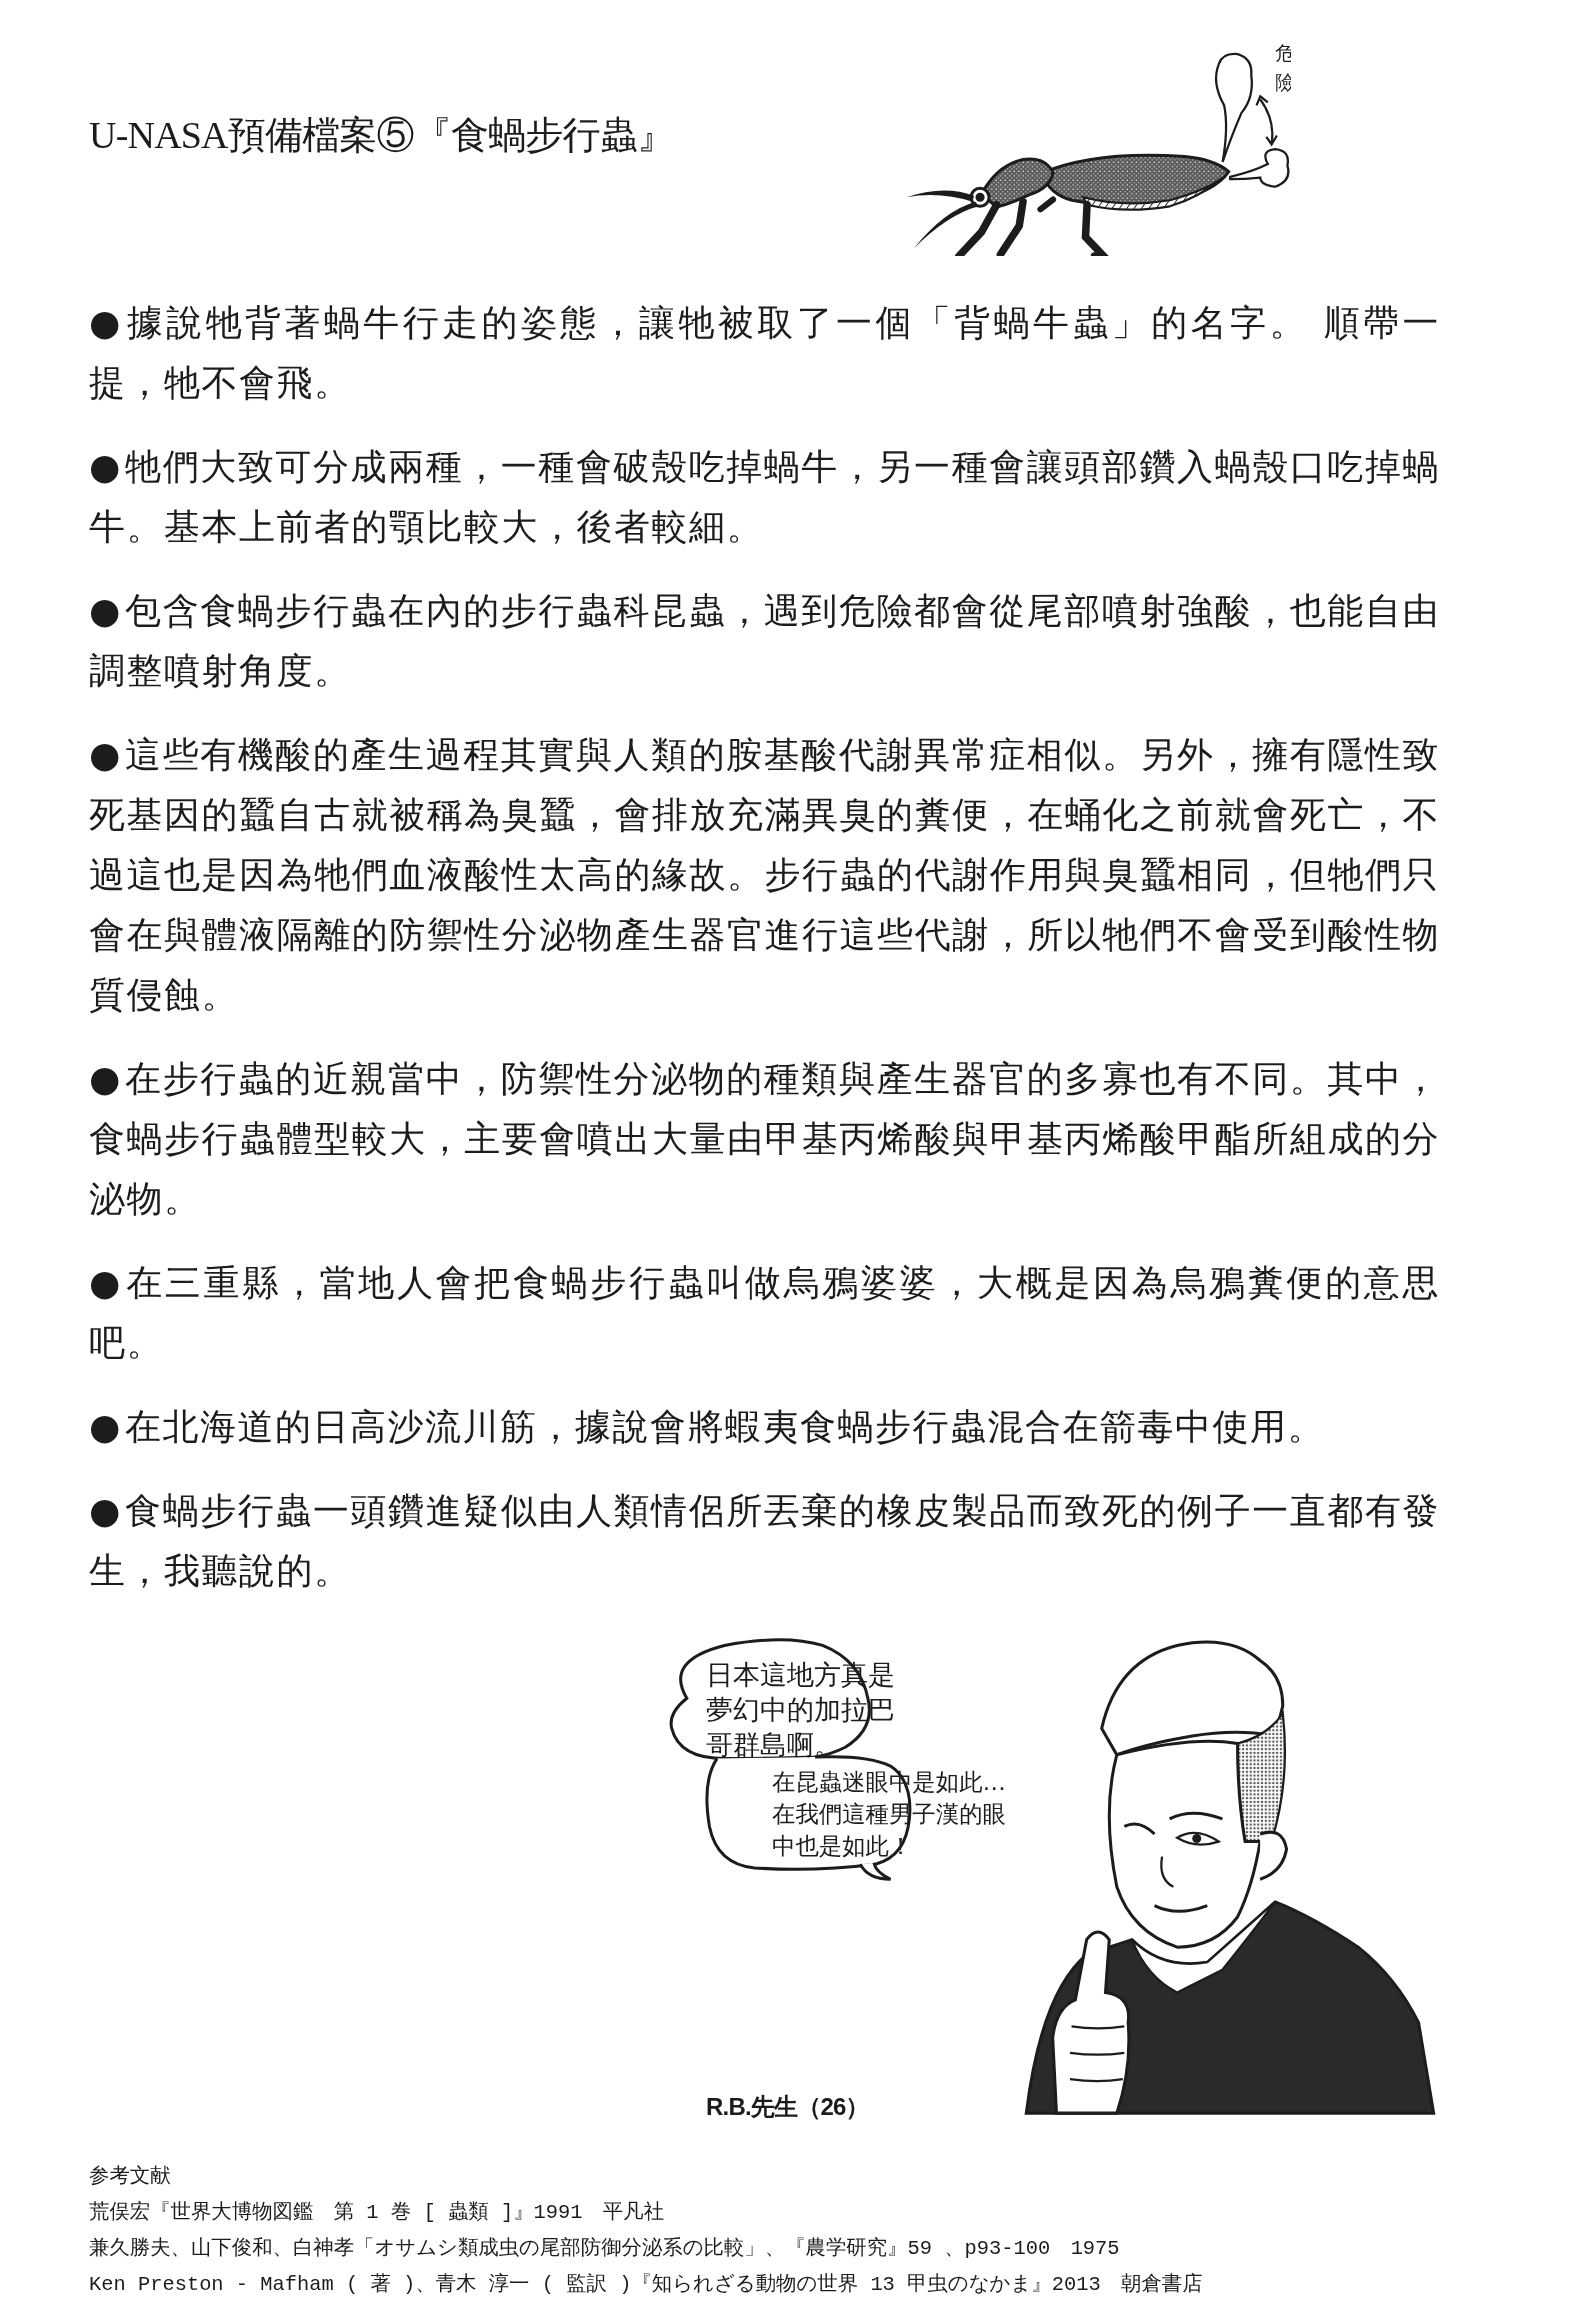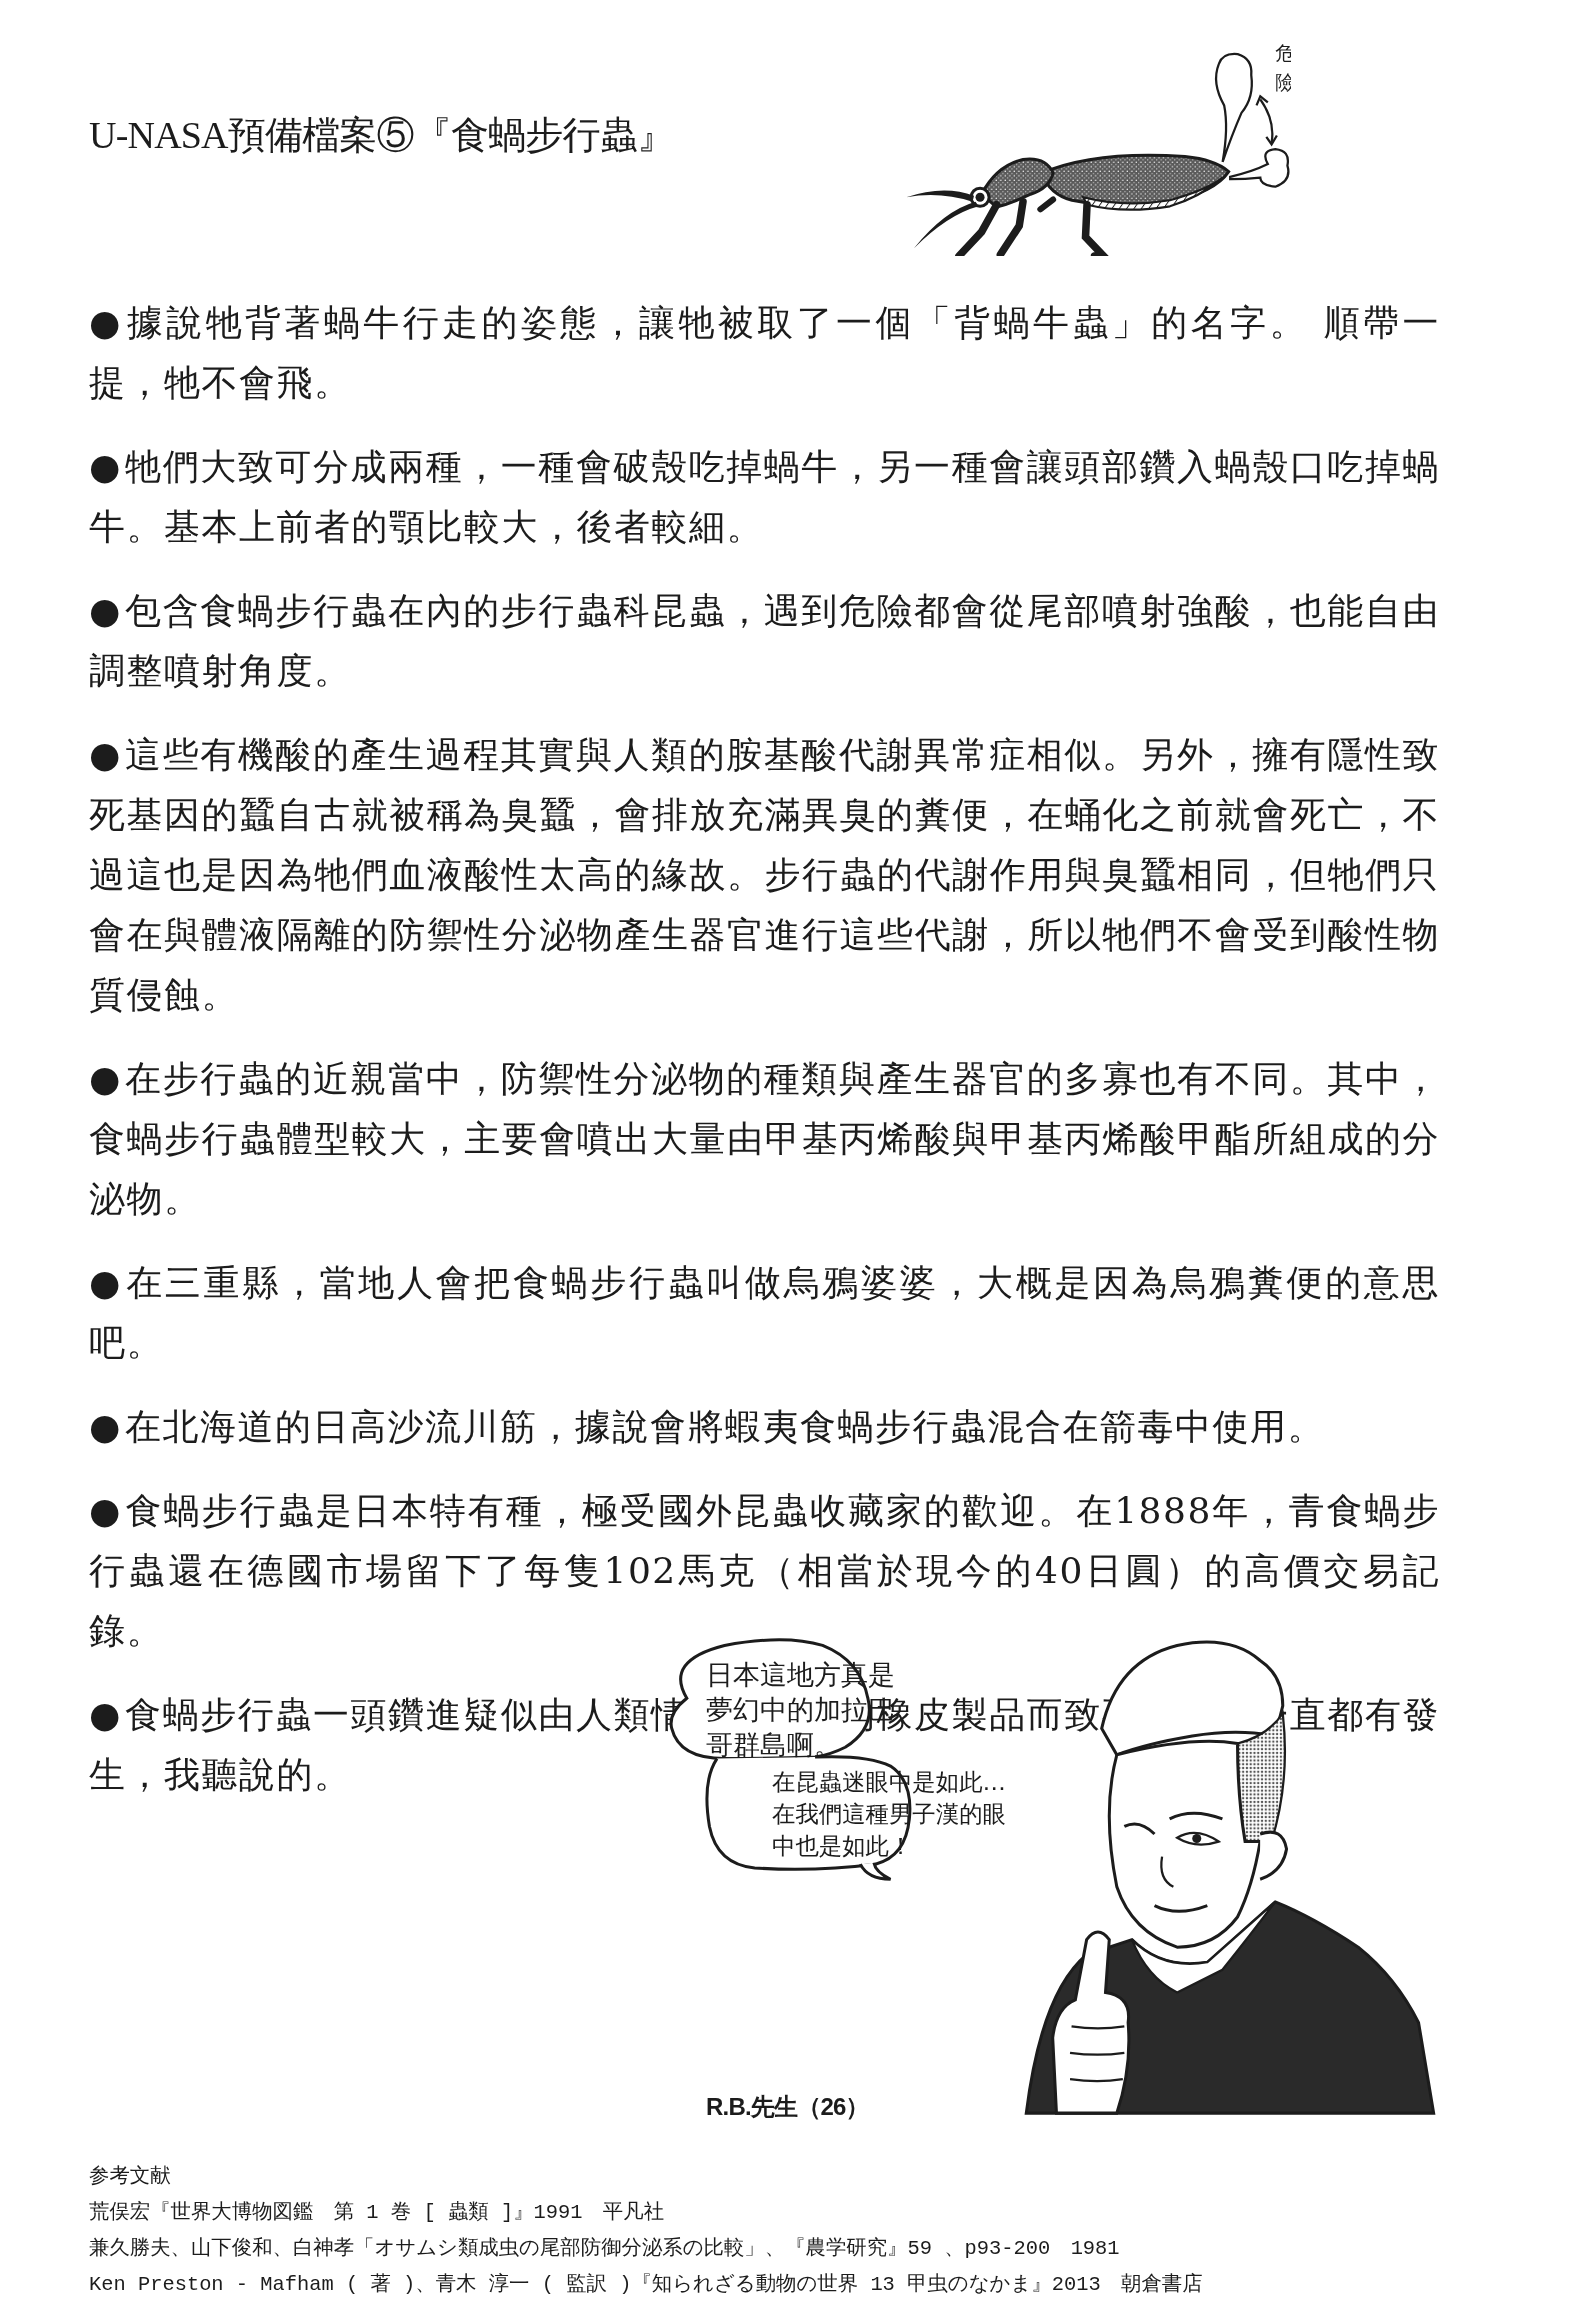--- a/index.html
+++ b/index.html
@@ -71,21 +71,20 @@
 </svg>
 
 <div class="body">
   <p class="para"><span class="bullet">●</span><span>據說牠背著蝸牛行走的姿態，讓牠被取了一個「背蝸牛蟲」的名字。 順帶一提，牠不會飛。</span></p>
   <p class="para"><span class="bullet">●</span><span>牠們大致可分成兩種，一種會破殼吃掉蝸牛，另一種會讓頭部鑽入蝸殼口吃掉蝸牛。基本上前者的顎比較大，後者較細。</span></p>
   <p class="para"><span class="bullet">●</span><span>包含食蝸步行蟲在內的步行蟲科昆蟲，遇到危險都會從尾部噴射強酸，也能自由調整噴射角度。</span></p>
   <p class="para"><span class="bullet">●</span><span>這些有機酸的產生過程其實與人類的胺基酸代謝異常症相似。另外，擁有隱性致死基因的蠶自古就被稱為臭蠶，會排放充滿異臭的糞便，在蛹化之前就會死亡，不過這也是因為牠們血液酸性太高的緣故。步行蟲的代謝作用與臭蠶相同，但牠們只會在與體液隔離的防禦性分泌物產生器官進行這些代謝，所以牠們不會受到酸性物質侵蝕。</span></p>
   <p class="para"><span class="bullet">●</span><span>在步行蟲的近親當中，防禦性分泌物的種類與產生器官的多寡也有不同。其中，食蝸步行蟲體型較大，主要會噴出大量由甲基丙烯酸與甲基丙烯酸甲酯所組成的分泌物。</span></p>
   <p class="para"><span class="bullet">●</span><span>在三重縣，當地人會把食蝸步行蟲叫做烏鴉婆婆，大概是因為烏鴉糞便的意思吧。</span></p>
   <p class="para"><span class="bullet">●</span><span>在北海道的日高沙流川筋，據說會將蝦夷食蝸步行蟲混合在箭毒中使用。</span></p>
-  <p class="para"><span class="bullet">●</span><span>食蝸步行蟲是日本特有種，極受國外昆蟲收藏家的歡迎。在1888年，青食蝸步行蟲還在德國市場留下了每隻102馬克（相當於現今的40日圓）的高價交易記錄。</span></p>
   <p class="para"><span class="bullet">●</span><span>食蝸步行蟲一頭鑽進疑似由人類情侶所丟棄的橡皮製品而致死的例子一直都有發生，我聽說的。</span></p>
 </div>
 
 <div class="manga">
   <svg width="860" height="521" viewBox="0 0 1140 690" style="position:absolute;left:0;top:0;">
     <defs>
       <pattern id="tone" width="5" height="5" patternUnits="userSpaceOnUse">
         <rect width="5" height="5" fill="#ffffff"></rect>
         <circle cx="2.5" cy="2.5" r="1.6" fill="#555"></circle>
       </pattern>
@@ -125,16 +124,16 @@
   <div class="bubble-text" style="left:98px; top:151px; font-size:23.4px; line-height:32px;margin-left:40px;">在昆蟲迷眼中是如此…
 在我們這種男子漢的眼
 中也是如此！</div>
 </div>
 
 <div class="caption">R.B.先生（26）</div>
 
 <div class="refs">
   <div>参考文献</div>
   <div>荒俣宏『世界大博物図鑑　第 1 巻 [ 蟲類 ]』1991　平凡社</div>
-  <div>兼久勝夫、山下俊和、白神孝「オサムシ類成虫の尾部防御分泌系の比較」、『農学研究』59 、p93-200　1981</div>
+  <div>兼久勝夫、山下俊和、白神孝「オサムシ類成虫の尾部防御分泌系の比較」、『農学研究』59 、p93-100　1975</div>
   <div>Ken Preston - Mafham ( 著 )、青木 淳一 ( 監訳 )『知られざる動物の世界 13 甲虫のなかま』2013　朝倉書店</div>
 </div>
 
 
 </body></html>

